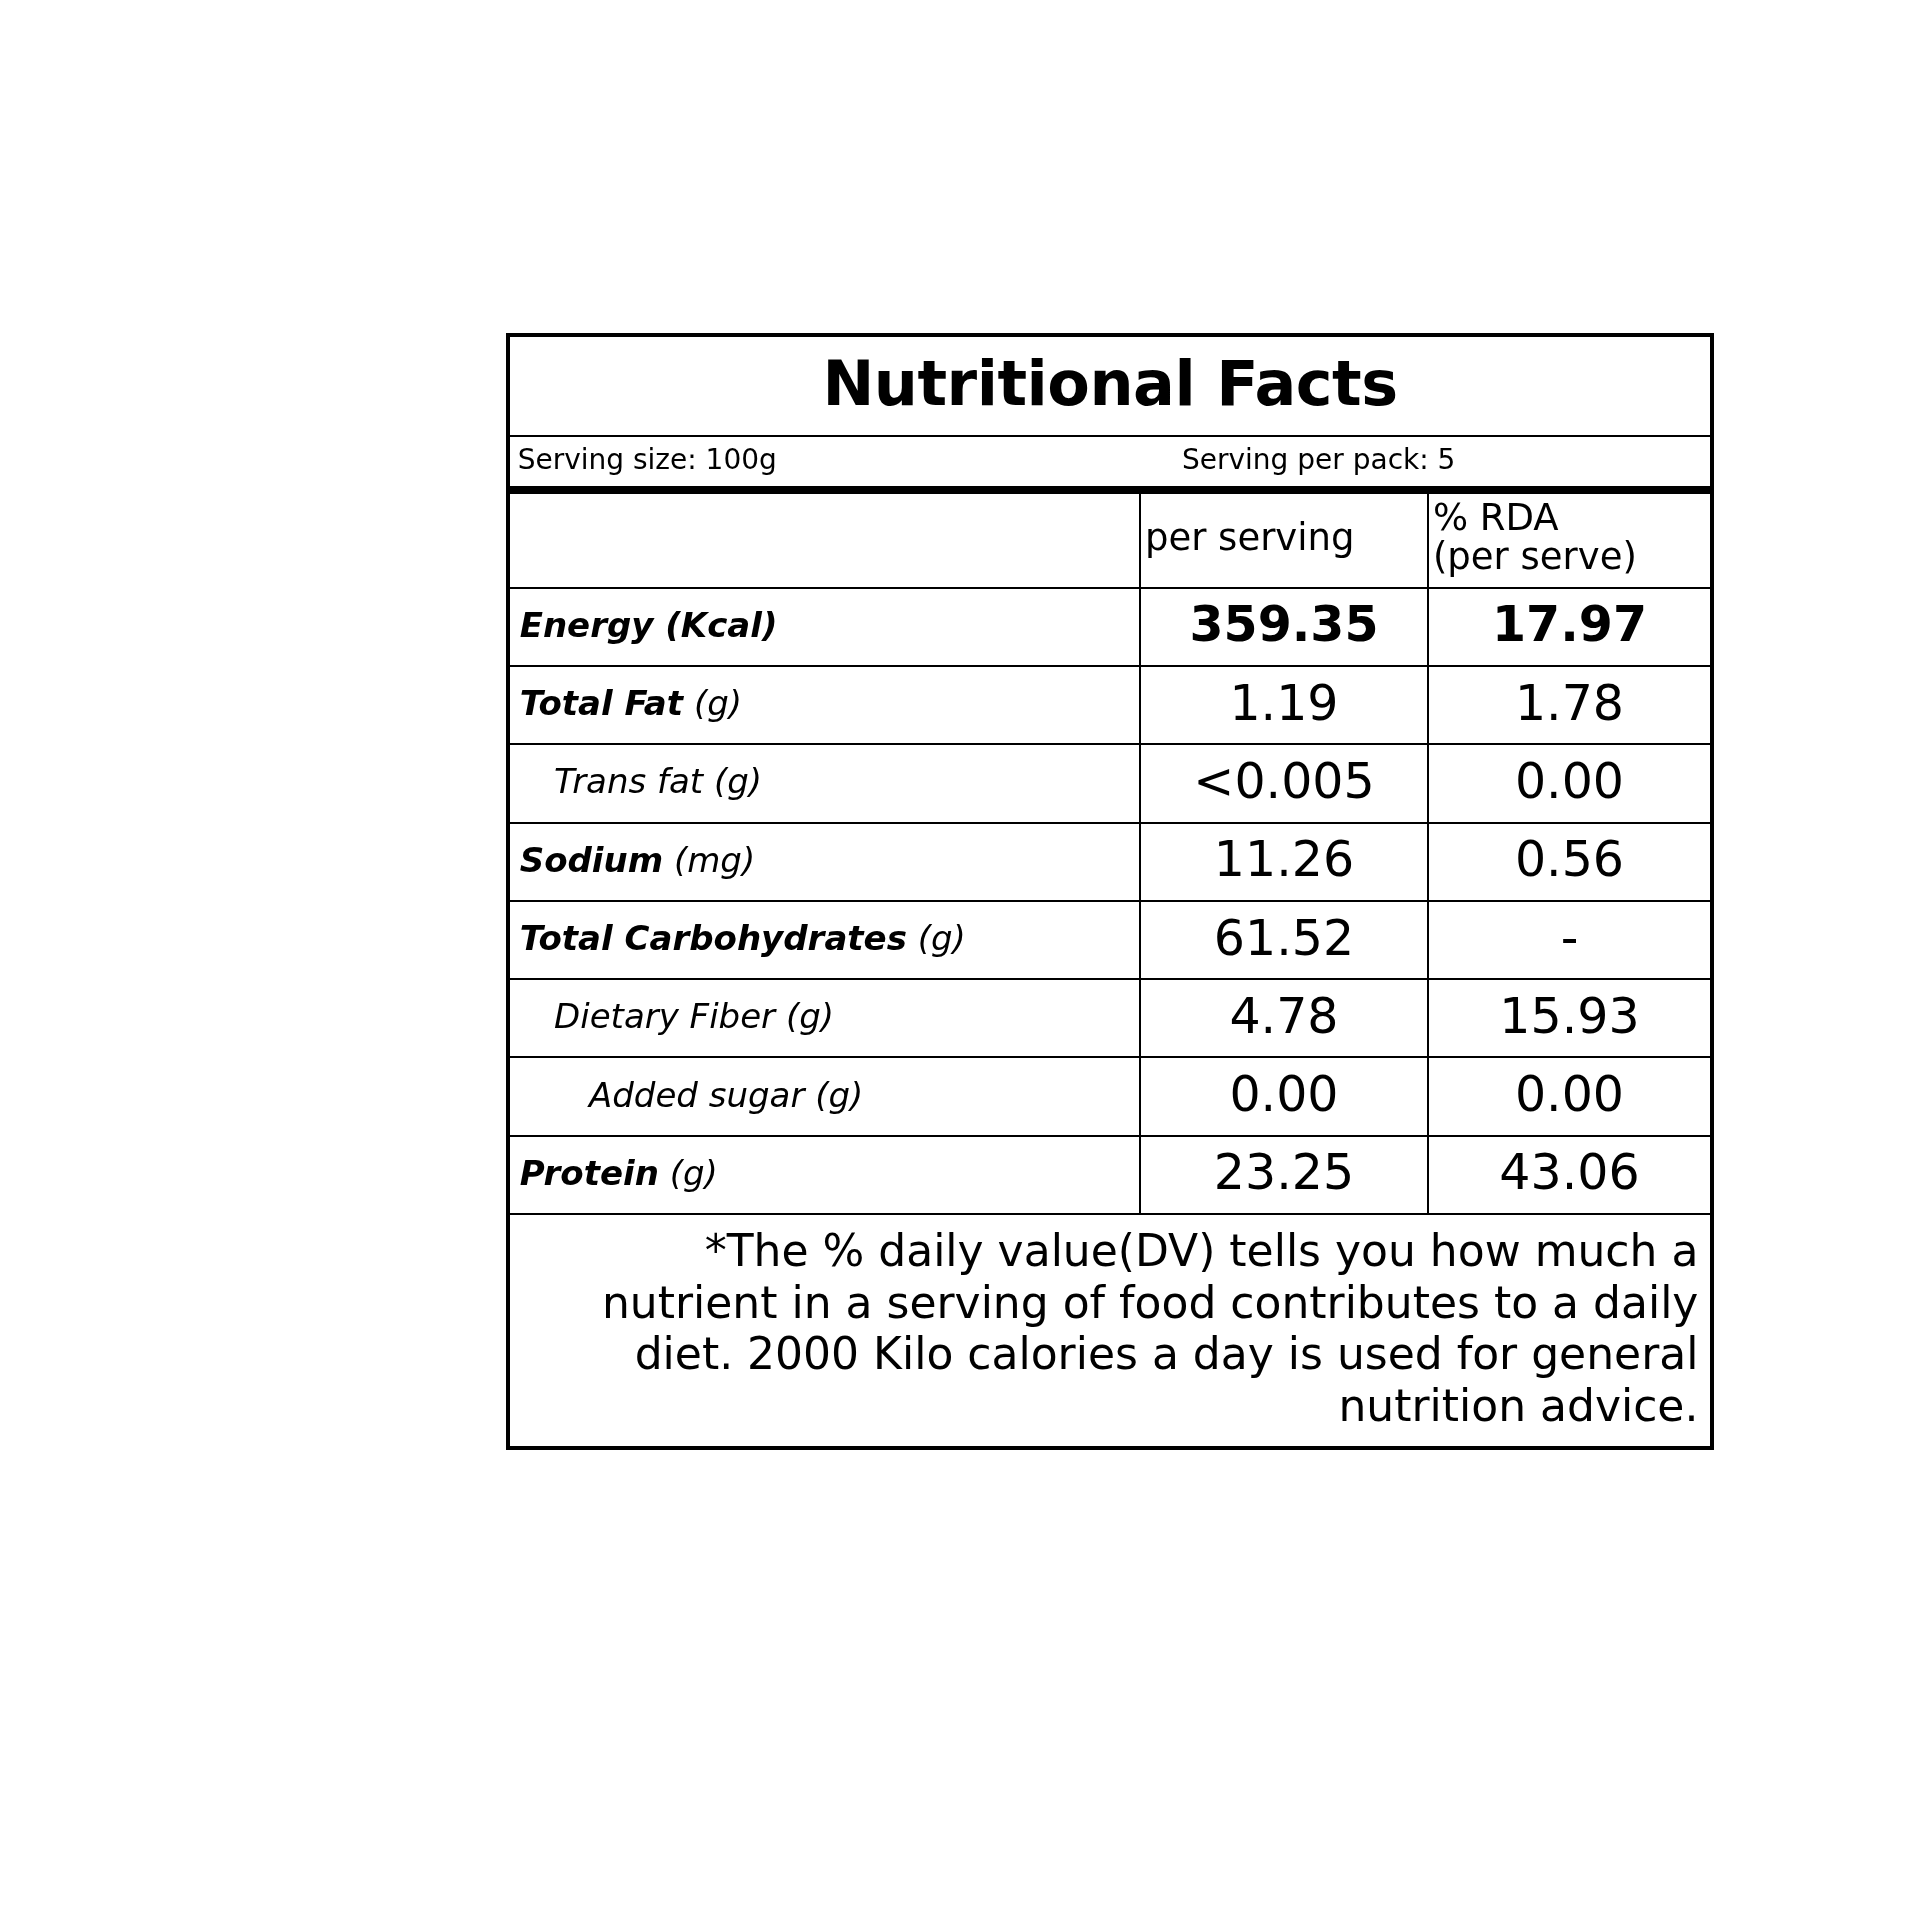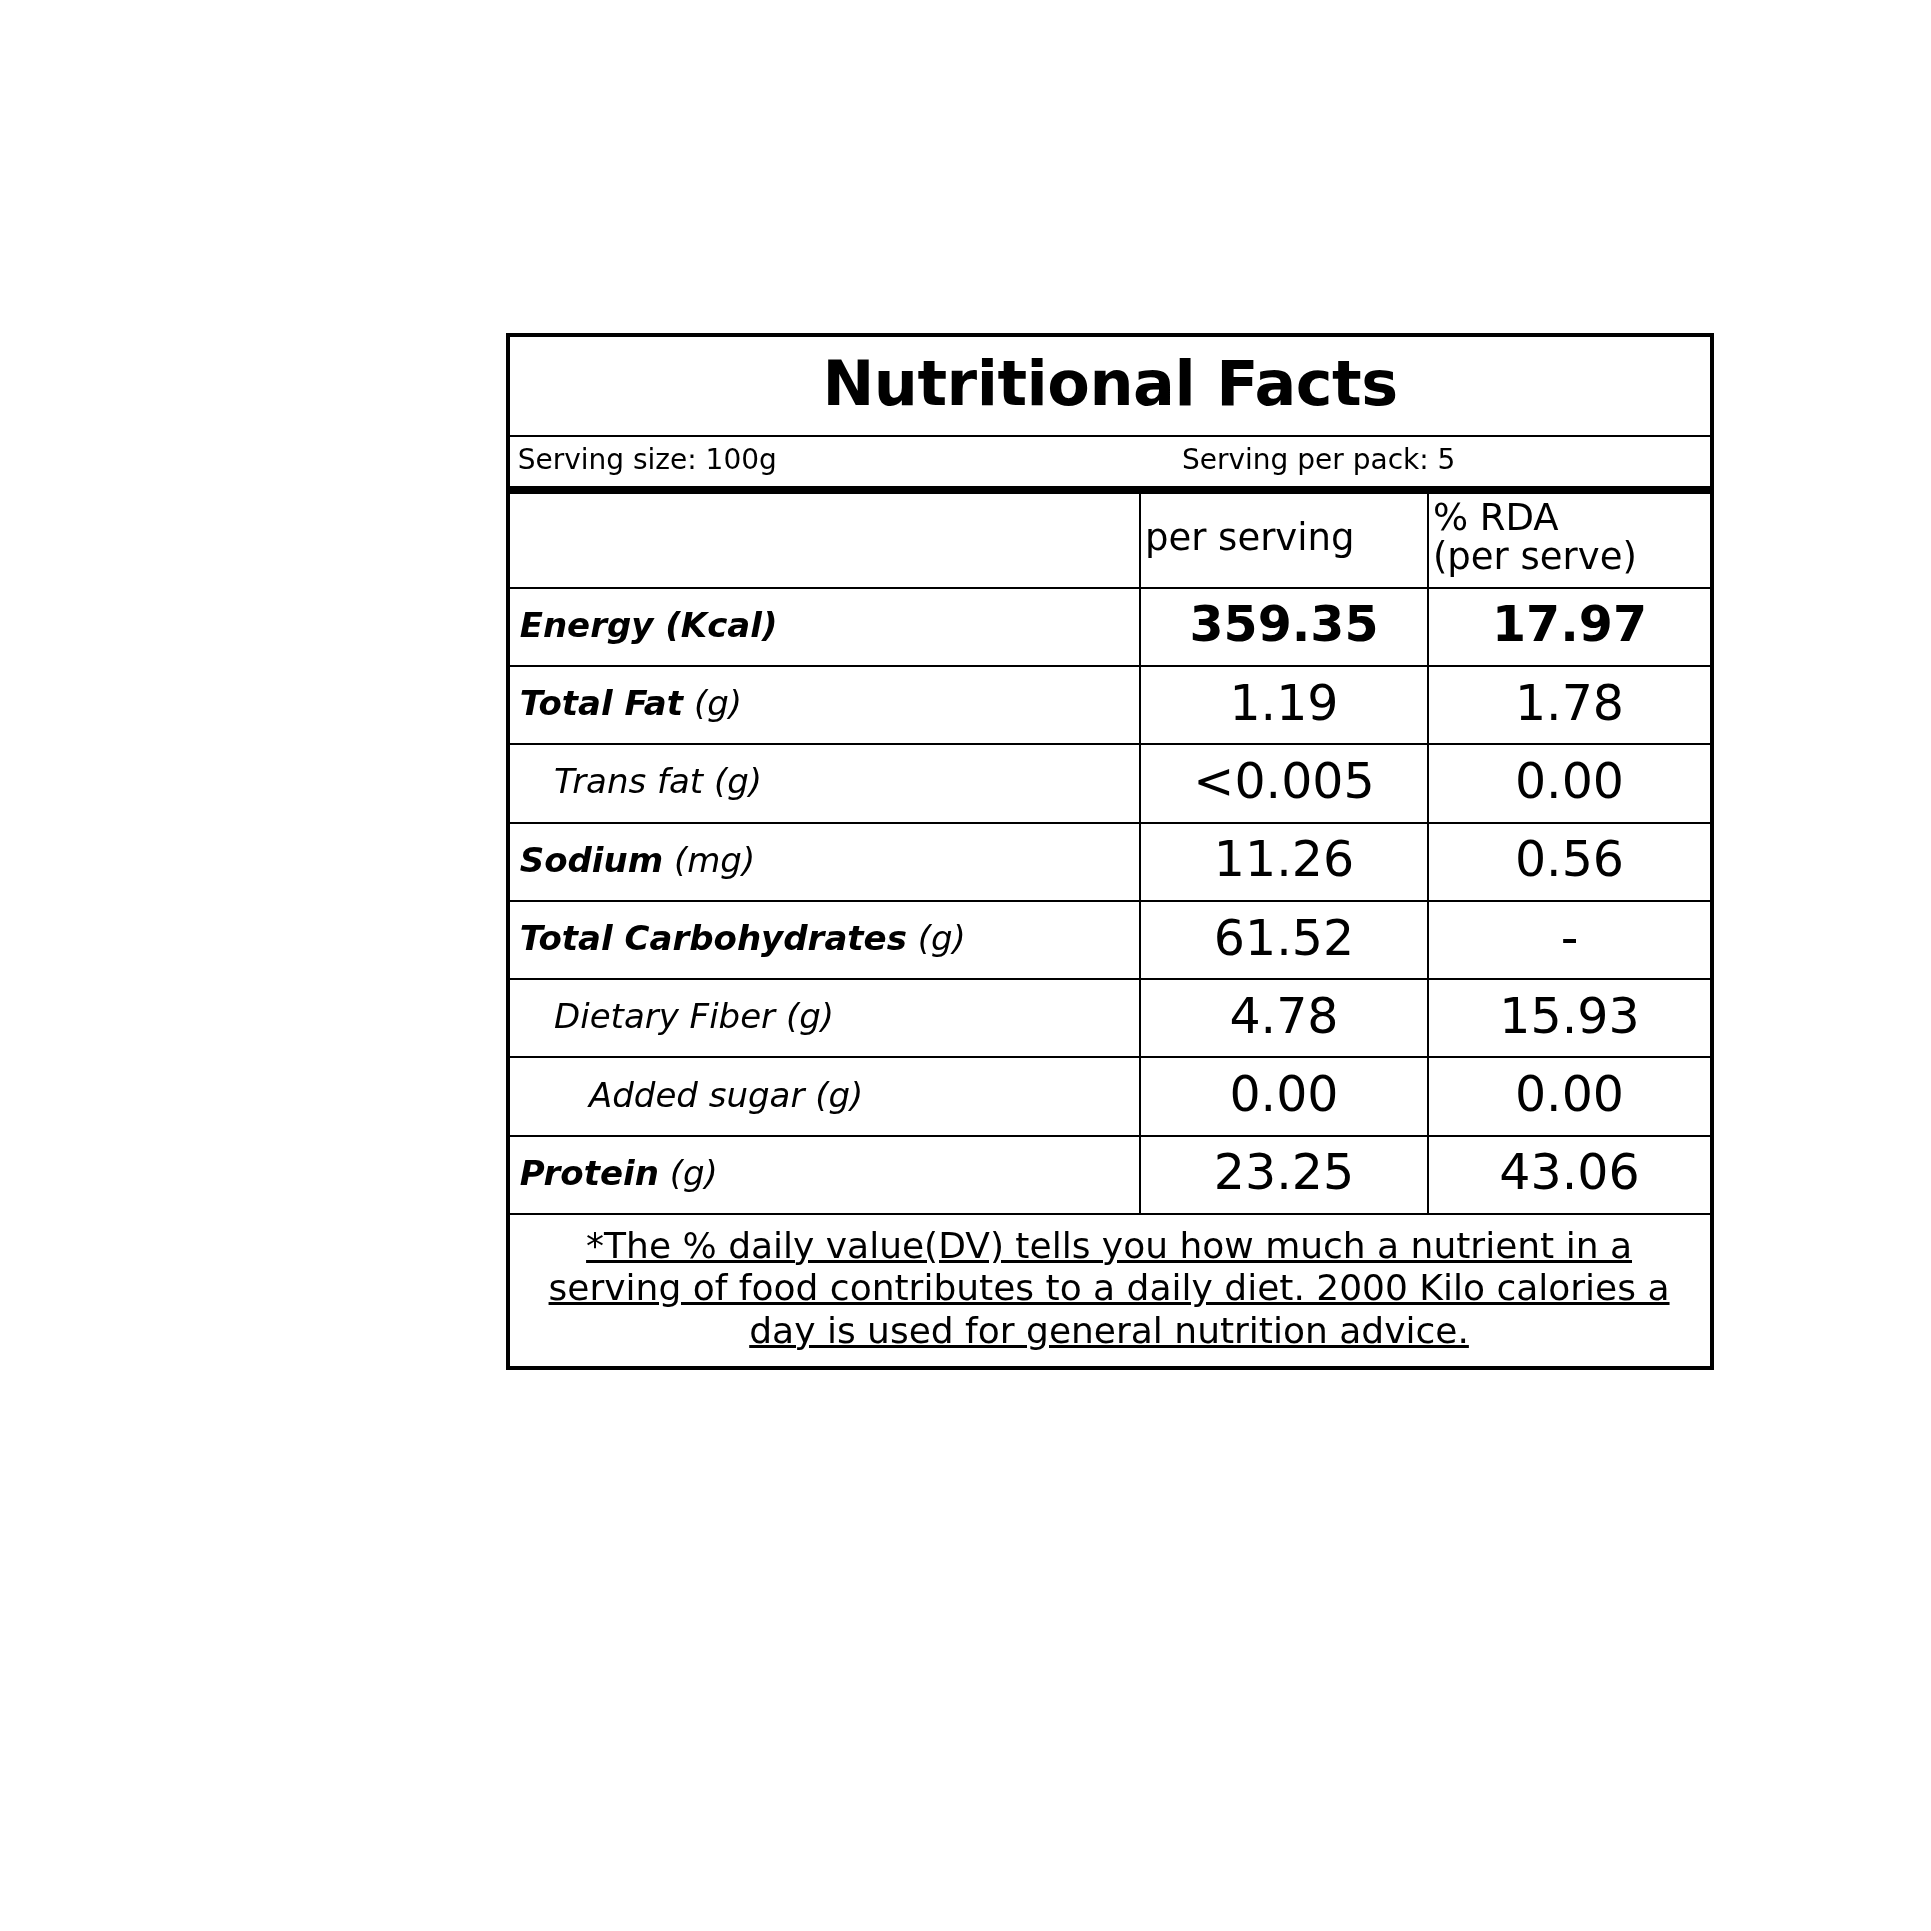--- a/index.html
+++ b/index.html
@@ -90,25 +90,24 @@
   .val-cell {
     text-align: center;
     font-size: 49px;
     padding: 7.7px 3.9px 11.6px 3.9px !important;
   }
   .bold-row .name-cell,
   .bold-row .val-cell {
     font-weight: bold;
   }
   .footnote-cell {
-    font-size: 36px;
+    font-size: 44px;
     line-height: 1.18;
     padding: 9.7px 11.6px 13.5px 9.7px !important;
-    text-align: center;
-    text-decoration: underline;
+    text-align: right;
   }
   .col-name { width: 52.5%; }
   .col-serv { width: 24%; }
   .col-rda  { width: 23.5%; }
 </style>
 </head>
 <body>
 
 <div class="label-wrap">
   <table class="nf">

